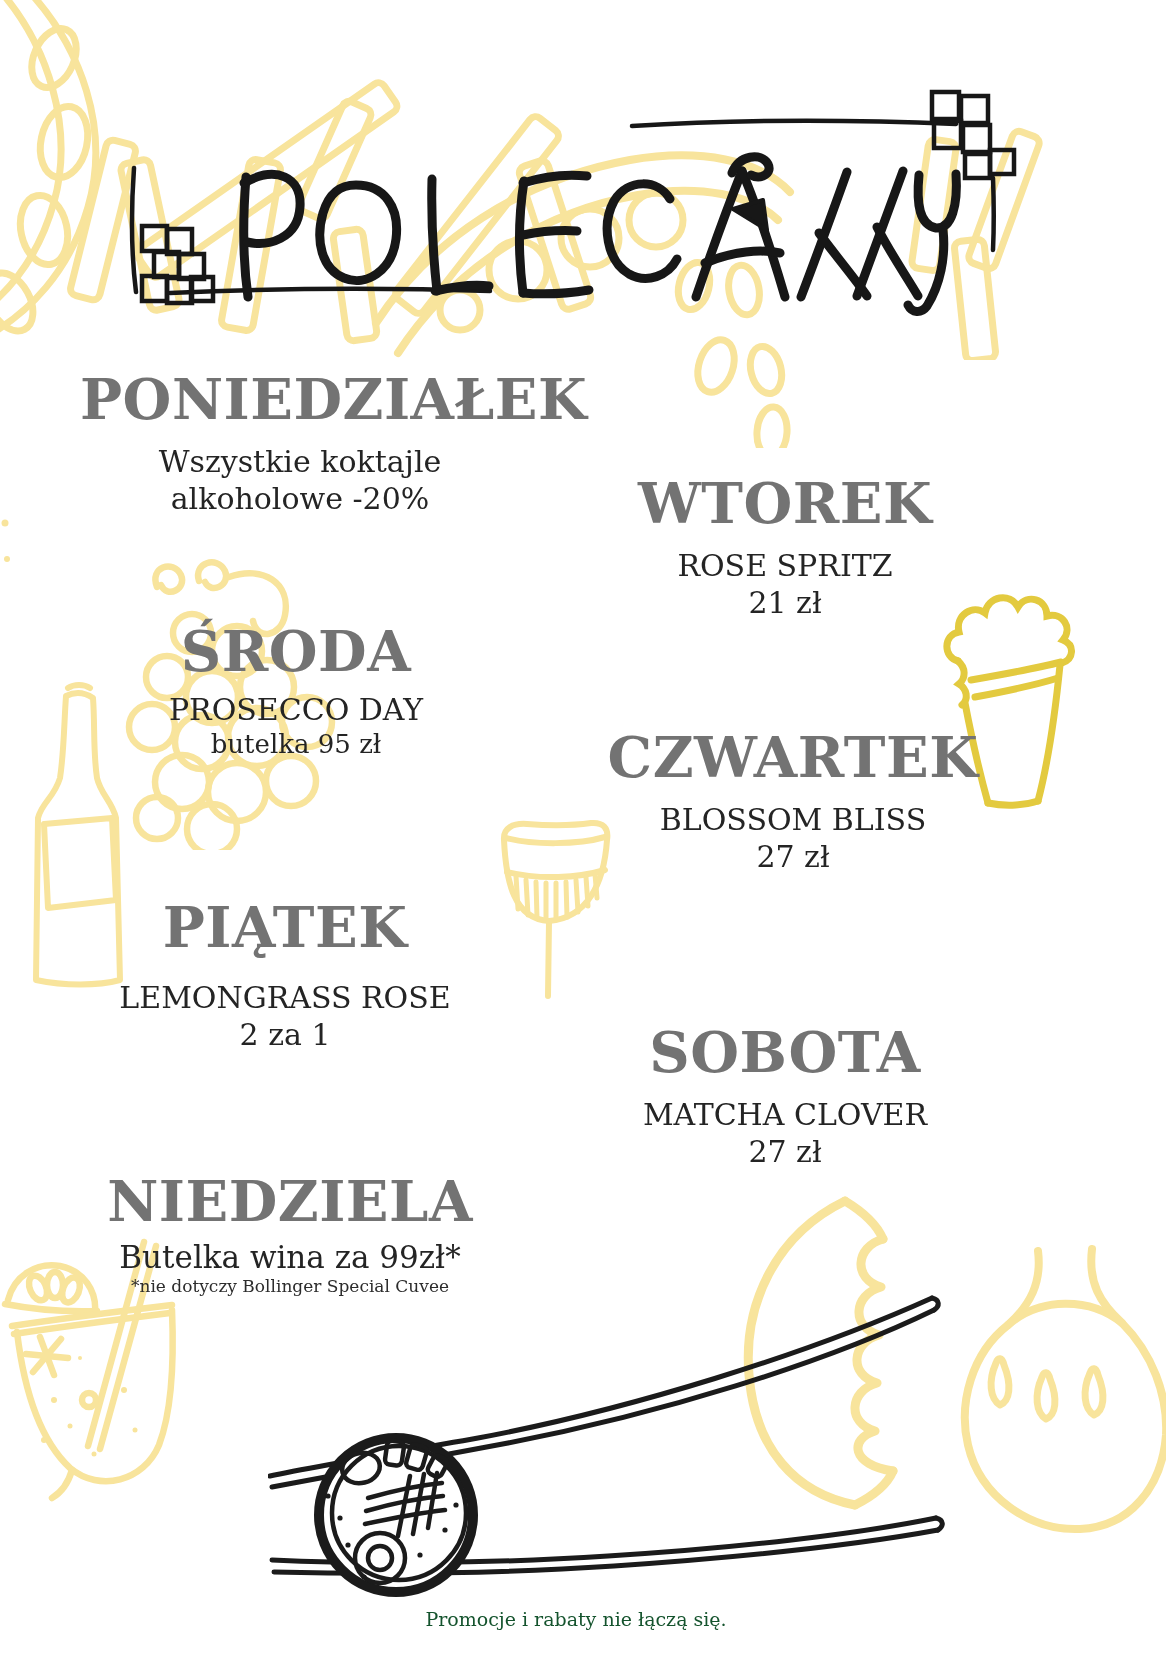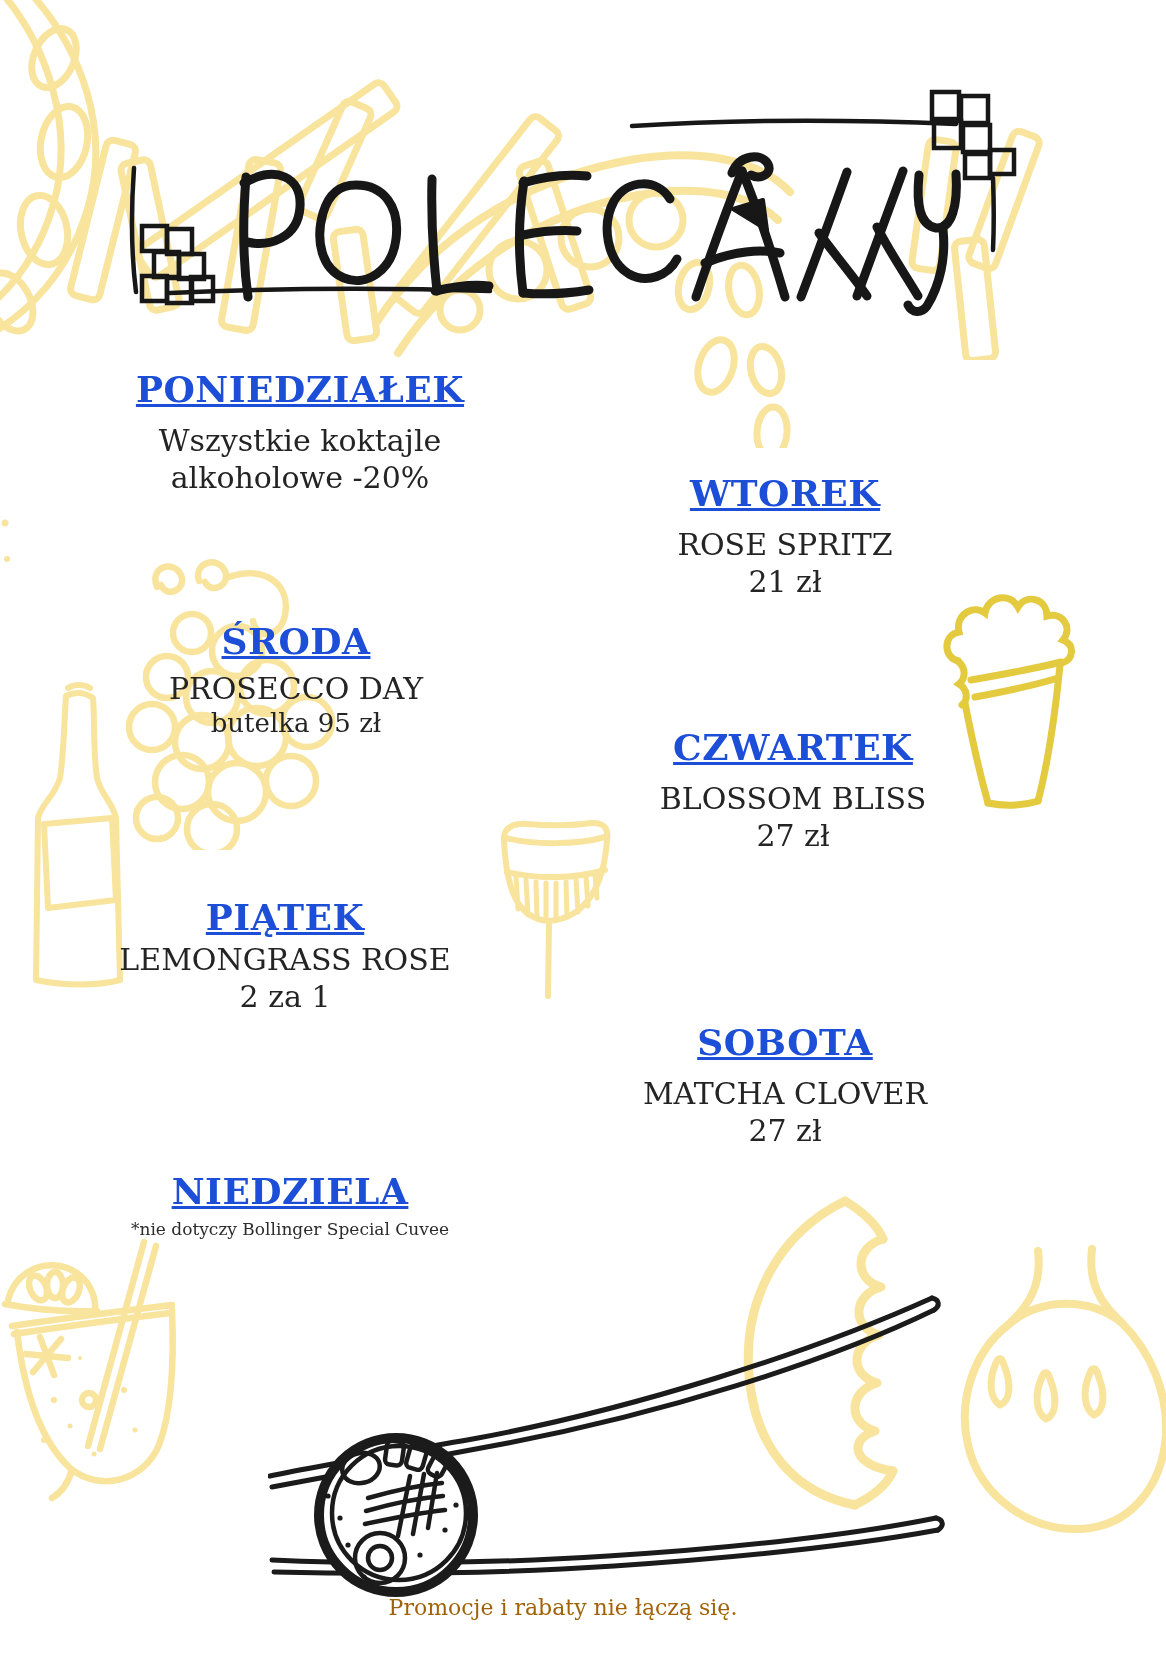--- a/index.html
+++ b/index.html
@@ -8,39 +8,39 @@
     background:#ffffff; overflow:hidden;
     font-family:"DejaVu Serif","Liberation Serif",serif; color:#1f1f1f;
   }
   .deco { position:absolute; pointer-events:none; }
   .z1 { z-index:1; } .z2 { z-index:2; }
 
   .title-wrap { position:absolute; left:218px; top:145px; width:745px; height:185px; z-index:3; }
   .sr-only { position:absolute; width:1px; height:1px; overflow:hidden; clip:rect(0 0 0 0); white-space:nowrap; }
 
   .day-block { position:absolute; text-align:center; z-index:4; }
-  .day-header { margin:0 0 14px; font-weight:700; font-size:36px; line-height:1.06; letter-spacing:0.5px; color:#1d4ed8;text-decoration:underline; }
+  .day-header { margin:0 0 14px; font-weight:700; font-size:56px; line-height:1.06; letter-spacing:0.5px; color:#737373; }
   .day-line { margin:0; color:#242424; }
   .line-lg { font-size:30px; line-height:37px; }
   .line-md { font-size:26px; line-height:33px; }
   .line-sm { font-size:17px; line-height:22px; color:#2c2c2c; }
 
   #blk-poniedzialek { left:80px;  top:370px;  width:440px; }
   #blk-wtorek       { left:585px; top:474px;  width:400px; }
   #blk-sroda        { left:96px;  top:622px;  width:400px; }
   #blk-sroda .day-header { margin-bottom:10px; }
   #blk-czwartek     { left:593px; top:728px;  width:400px; }
   #blk-piatek       { left:85px;  top:898px;  width:400px; }
-  #blk-piatek .day-header { margin-bottom:5px; }
+  #blk-piatek .day-header { margin-bottom:22px; }
   #blk-sobota       { left:585px; top:1023px; width:400px; }
   #blk-niedziela    { left:90px;  top:1172px; width:400px; }
   #blk-niedziela .day-header { margin-bottom:8px; }
 
   #footer-note { position:absolute; left:180px; top:1592px; width:760px; text-align:center;
-                 font-size:22px; z-index:4; margin:3px; color:#a16207; }
+                 font-size:19px; z-index:4; margin:16px; color:#14532d; }
 </style>
 </head>
 <body>
 
 <div class="page">
 
   <svg class="deco z1" style="left:-12px; top:-8px;" width="290" height="350" viewBox="0 0 290 350">
     <g stroke="#f8e49c" stroke-width="7" fill="none" stroke-linecap="round">
       <path d="M34 -8 C96 55 122 140 100 215 C82 278 42 322 -8 348"></path>
       <path d="M6 -8 C62 52 86 138 66 210 C50 268 18 305 -20 330"></path>
@@ -288,20 +288,21 @@
   </section>
 
   <section class="day-block" id="blk-sobota">
     <h2 class="day-header">SOBOTA</h2>
     <p class="day-line line-lg">MATCHA CLOVER</p>
     <p class="day-line line-lg">27 zł</p>
   </section>
 
   <section class="day-block" id="blk-niedziela">
     <h2 class="day-header">NIEDZIELA</h2>
+    <p class="day-line" style="font-size:31px; line-height:36px;">Butelka wina za 99zł*</p>
     <p class="day-line line-sm">*nie dotyczy Bollinger Special Cuvee</p>
   </section>
 
   <svg class="deco z2" style="left:268px; top:1268px;" width="682" height="335" viewBox="0 0 682 335">
     <g stroke="#1b1b1b" fill="none" stroke-linecap="round" stroke-linejoin="round">
       <g stroke-width="5">
         <path d="M2 208 C40 200 120 186 210 170 C360 142 540 86 664 30"></path>
         <path d="M4 219 C60 208 150 192 240 175 C390 146 555 96 666 42"></path>
         <path d="M664 30 C672 32 672 38 666 42"></path>
         <path d="M4 292 C90 296 220 296 340 288 C470 280 590 266 668 250"></path>

